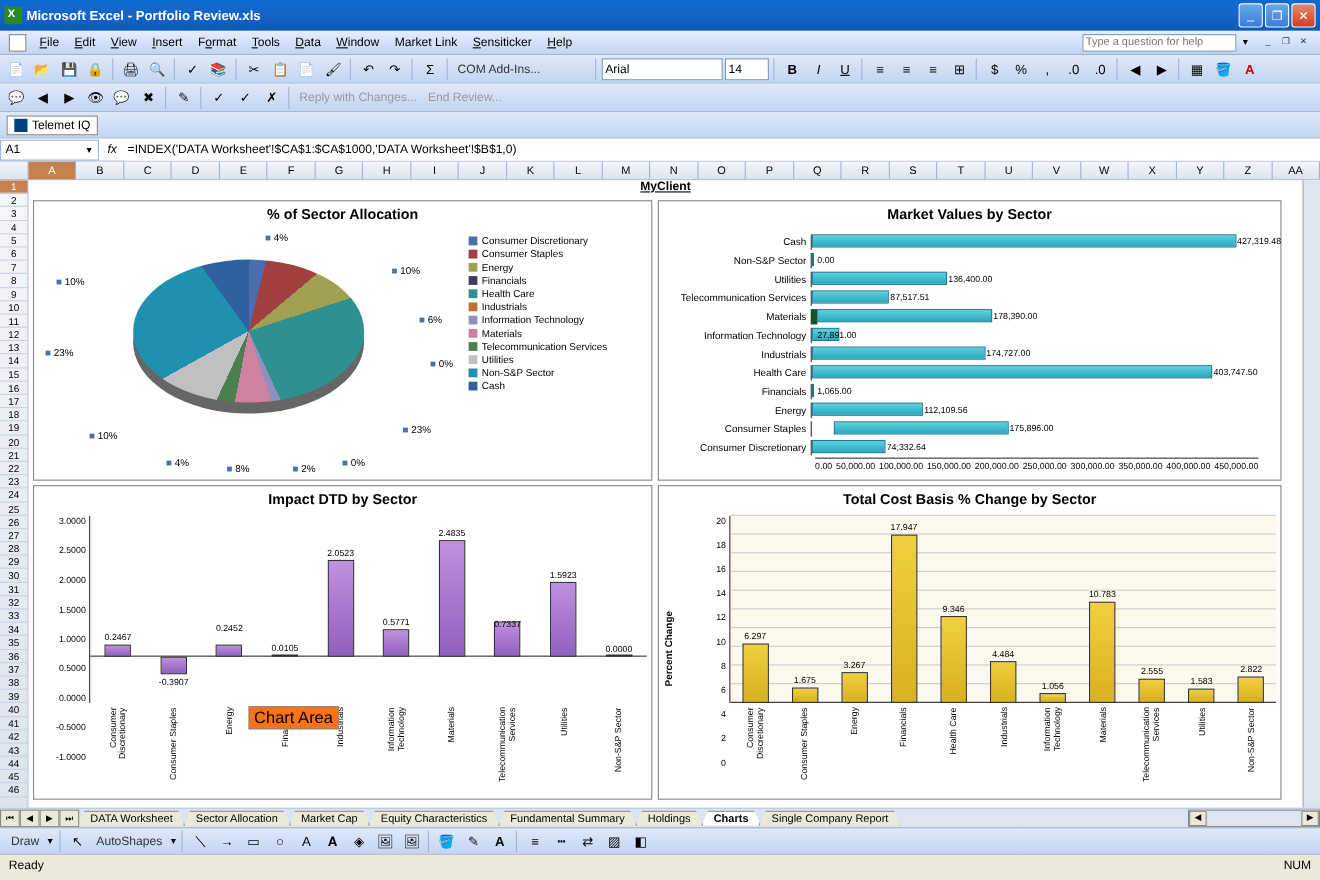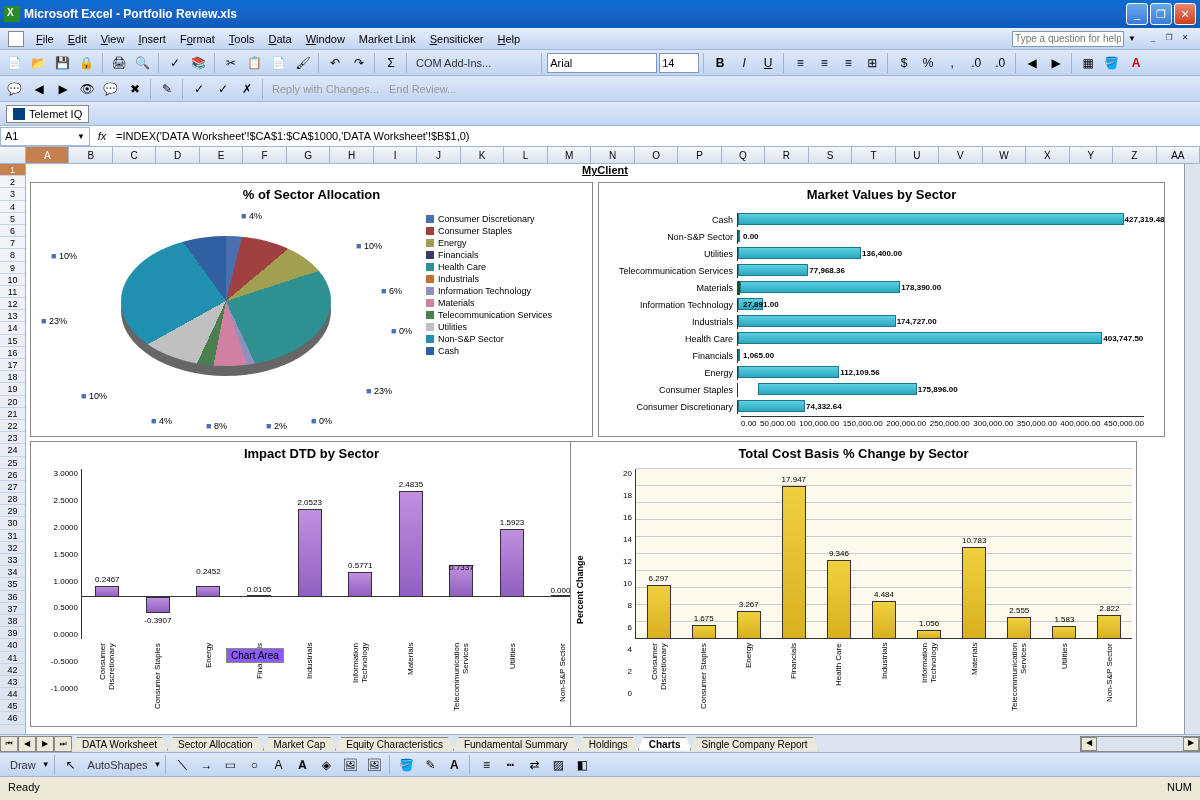--- a/index.html
+++ b/index.html
@@ -14,21 +14,21 @@
 .winbtn { width: 22px; height: 22px; border: 1px solid #fff; border-radius: 3px; display: flex; align-items: center; justify-content: center; font-size: 11px; color: #fff; }
 .winbtn.close { background: linear-gradient(to bottom, #e88870, #d03e1f); }
 .winbtn.min, .winbtn.max { background: linear-gradient(to bottom, #6aa8e8, #3c7cd8); }
 
 
 .menubar { height: 22px; background: linear-gradient(to bottom, #e5eefd, #c2d5f2); display: flex; align-items: center; padding: 0 8px; gap: 2px; border-bottom: 1px solid #a0b4d4; }
 .menubar .doc-icon { width: 16px; height: 16px; background: #fff; border: 1px solid #888; display: inline-block; margin-right: 4px; }
 .menu-item { padding: 2px 6px; cursor: default; }
 .menu-item u { text-decoration: underline; }
 .menubar .help-input { margin-left: auto; display: flex; align-items: center; gap: 4px; }
-.menubar .help-input input { width: 112px; height: 16px; font-size: 10px; border: 1px solid #7a9abd; padding: 0 2px; color: #999; margin-left: 13px; }
+.menubar .help-input input { width: 140px; height: 16px; font-size: 10px; border: 1px solid #7a9abd; padding: 0 2px; color: #999; margin-left: 13px; }
 .mini-winbtns { display: flex; gap: 2px; margin-left: 6px; }
 .mini-winbtn { width: 14px; height: 12px; font-size: 8px; text-align: center; line-height: 10px; color: #333; cursor: default; }
 
 
 .toolbar { height: 26px; display: flex; align-items: center; padding: 0 4px; gap: 2px; border-bottom: 1px solid #a0b4d4; }
 .tb1 { background: linear-gradient(to bottom, #dfe9f9, #c2d5f2); }
 .tbtn { width: 22px; height: 22px; border: 1px solid transparent; display: flex; align-items: center; justify-content: center; font-size: 12px; cursor: default; }
 .tsep { width: 2px; height: 20px; border-left: 1px solid #a0b4d4; margin: 0 2px; }
 .tb-text { padding: 0 4px; font-size: 11px; color: #333; }
 .font-select { width: 110px; height: 20px; border: 1px solid #7a9abd; background: #fff; font-size: 11px; padding: 0 2px; }
@@ -59,21 +59,21 @@
 .row-h { height: 12.2px; border-bottom: 1px solid #c7d3e3; text-align: center; font-size: 9px; line-height: 12px; }
 .row-h.first { background: #c5804e; color: #fff; }
 
 .charts-container { flex: 1; position: relative; background: #fff; }
 .myclient { position: absolute; top: 0; left: 0; right: 0; height: 14px; text-align: center; font-weight: bold; font-size: 11px; text-decoration: underline; }
 
 .chart-box { position: absolute; border: 1px solid #888; background: #fff; }
 .chart-box.tl { top: 18px; left: 4px; width: 563px; height: 255px; }
 .chart-box.tr { top: 18px; left: 572px; width: 567px; height: 255px; }
 .chart-box.bl { top: 277px; left: 4px; width: 563px; height: 286px; }
-.chart-box.br { top: 277px; left: 544px; width: 567px; height: 286px; }
+.chart-box.br { top: 277px; left: 572px; width: 567px; height: 286px; }
 .chart-title { text-align: center; font-weight: bold; font-size: 13px; padding: 4px 0; }
 
 
 .pie-wrap { display: flex; height: 220px; }
 .pie-area { flex: 1; position: relative; }
 .pie-3d { position: absolute; left: 90px; top: 30px; width: 210px; height: 140px; }
 .pie-top { width: 210px; height: 130px; border-radius: 50%; background: conic-gradient(
   #4a6fb0 0deg 14deg,
   #a04040 14deg 50deg,
   #a0a050 50deg 72deg,
@@ -89,41 +89,41 @@
 ); position: absolute; }
 .pie-label { position: absolute; font-size: 9px; color: #000; }
 .legend { width: 170px; font-size: 9px; padding: 8px 4px; }
 .legend-item { display: flex; align-items: center; gap: 4px; margin-bottom: 2px; }
 .legend-sq { width: 8px; height: 8px; }
 
 
 .hbar-wrap { padding: 6px 20px 6px 10px; height: 230px; }
 .hbar-row { display: flex; align-items: center; height: 16px; margin-bottom: 1px; }
 .hbar-label { width: 128px; text-align: right; font-size: 9px; padding-right: 4px; }
-.hbar-track { flex: 1; position: relative; height: 14px; font-weight: bold; }
+.hbar-track { flex: 1; position: relative; height: 14px; }
 .hbar-fill { height: 12px; background: linear-gradient(to bottom, #5cd0e0, #2ba8c0); border: 1px solid #1a7890; position: absolute; }
 .hbar-val { position: absolute; font-size: 8px; left: 100%; margin-left: 2px; top: 1px; white-space: nowrap; }
 .hbar-val.inside { left: 2px; }
 .hbar-axis { display: flex; margin-left: 132px; font-size: 8px; justify-content: space-between; border-top: 1px solid #333; padding-top: 2px; }
 
 
 .vbar-wrap { display: flex; height: 250px; padding: 4px; }
 .y-axis { width: 46px; display: flex; flex-direction: column-reverse; font-size: 8px; text-align: right; padding-right: 3px; }
 .y-tick { flex: 1; }
 .y-label-rot { writing-mode: vertical-rl; transform: rotate(180deg); font-size: 9px; text-align: center; width: 14px; font-weight: bold; }
 .vbar-plot { flex: 1; display: flex; align-items: flex-end; border-left: 1px solid #333; position: relative; }
 .vbar-plot.bg-cream { background: #fdf9ed; }
 .vbar-plot .grid-line { position: absolute; left: 0; right: 0; border-top: 1px solid #ccc; }
 .vbar-col { flex: 1; display: flex; flex-direction: column; align-items: center; position: relative; }
 .vbar-fill { width: 24px; border: 1px solid #333; }
 .vbar-fill.purple { background: linear-gradient(to bottom, #c090e0, #9060c0); }
 .vbar-fill.yellow { background: linear-gradient(to bottom, #f0d040, #d8b020); }
 .vbar-val { font-size: 8px; position: absolute; width: 50px; text-align: center; }
 .vbar-xlabel { font-size: 8px; writing-mode: vertical-rl; transform: rotate(180deg); height: 72px; text-align: right; margin-top: 2px; }
-.chart-area-btn { position: absolute; background: #8b5cf6; border: 1px solid #888; font-size: 10px; padding: 1px 4px; }
+.chart-area-btn { position: absolute; background: #f97316; border: 1px solid #888; font-size: 15px; padding: 1px 4px; }
 
 
 .sheet-tabs-bar { height: 18px; background: #dce4ef; display: flex; align-items: center; border-top: 1px solid #a0b4d4; }
 .tab-nav { display: flex; }
 .tab-nav-btn { width: 18px; height: 16px; border: 1px solid #888; background: #ece9d8; font-size: 8px; text-align: center; line-height: 14px; }
 .sheet-tabs { display: flex; flex: 1; }
 .sheet-tab { background: #fff; border: 1px solid #888; border-bottom: none; padding: 1px 10px; font-size: 10px; margin-left: -1px; clip-path: polygon(6px 0, calc(100% - 6px) 0, 100% 100%, 0 100%); }
 .sheet-tab.active { background: #fff; font-weight: bold; }
 .sheet-tab:not(.active) { background: #ece9d8; }
 .hscroll { width: 120px; height: 16px; background: #dce4ef; border: 1px solid #888; display: flex; }
@@ -452,27 +452,27 @@
             <div class="hbar-track" style="border-left:1px solid #333;">
               <div class="hbar-fill" style="width:30.31111111111111%">
                 <span class="hbar-val ">136,400.00</span>
               </div>
             </div>
           </div>
           <div class="hbar-row">
             <div class="hbar-label">Telecommunication Services</div>
             <div class="hbar-track" style="border-left:1px solid #333;">
               <div class="hbar-fill" style="width:17.326302222222225%">
-                <span class="hbar-val ">77,968.36</span>
+                <span class="hbar-val ">87,517.51</span>
               </div>
             </div>
           </div>
           <div class="hbar-row">
             <div class="hbar-label">Materials</div>
-            <div class="hbar-track" style="border-left:3px solid #14532d;">
+            <div class="hbar-track" style="border-left:6px solid #14532d;">
               <div class="hbar-fill" style="width:39.64222222222222%">
                 <span class="hbar-val ">178,390.00</span>
               </div>
             </div>
           </div>
           <div class="hbar-row">
             <div class="hbar-label">Information Technology</div>
             <div class="hbar-track" style="border-left:1px solid #333;">
               <div class="hbar-fill" style="width:6.198%">
                 <span class="hbar-val inside" style="left:2px;">27,891.00</span>

